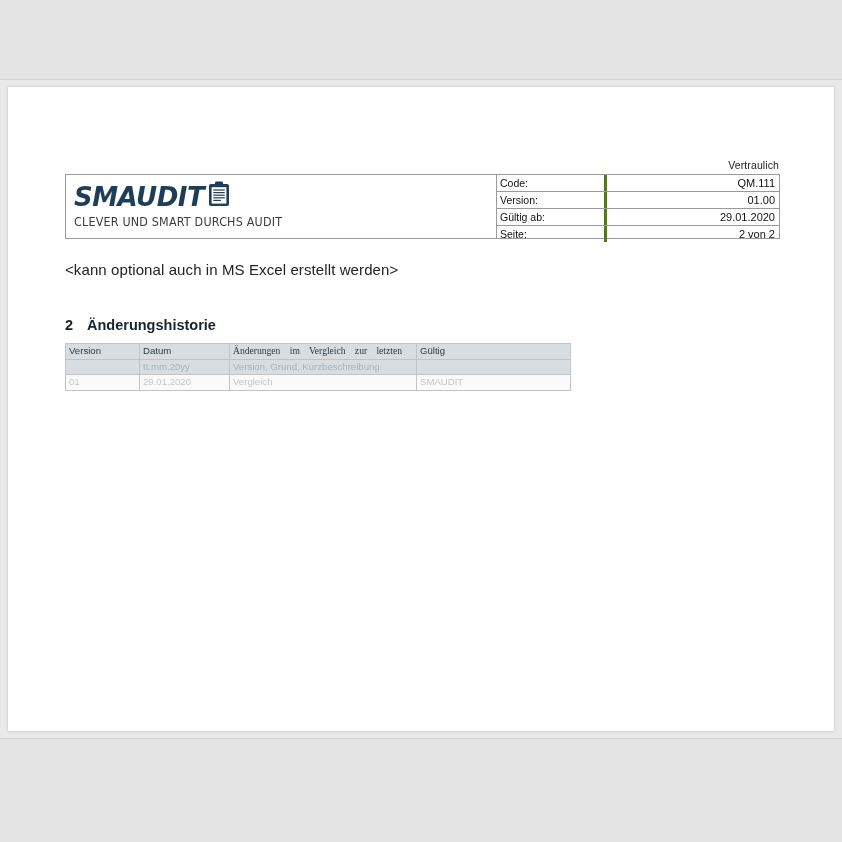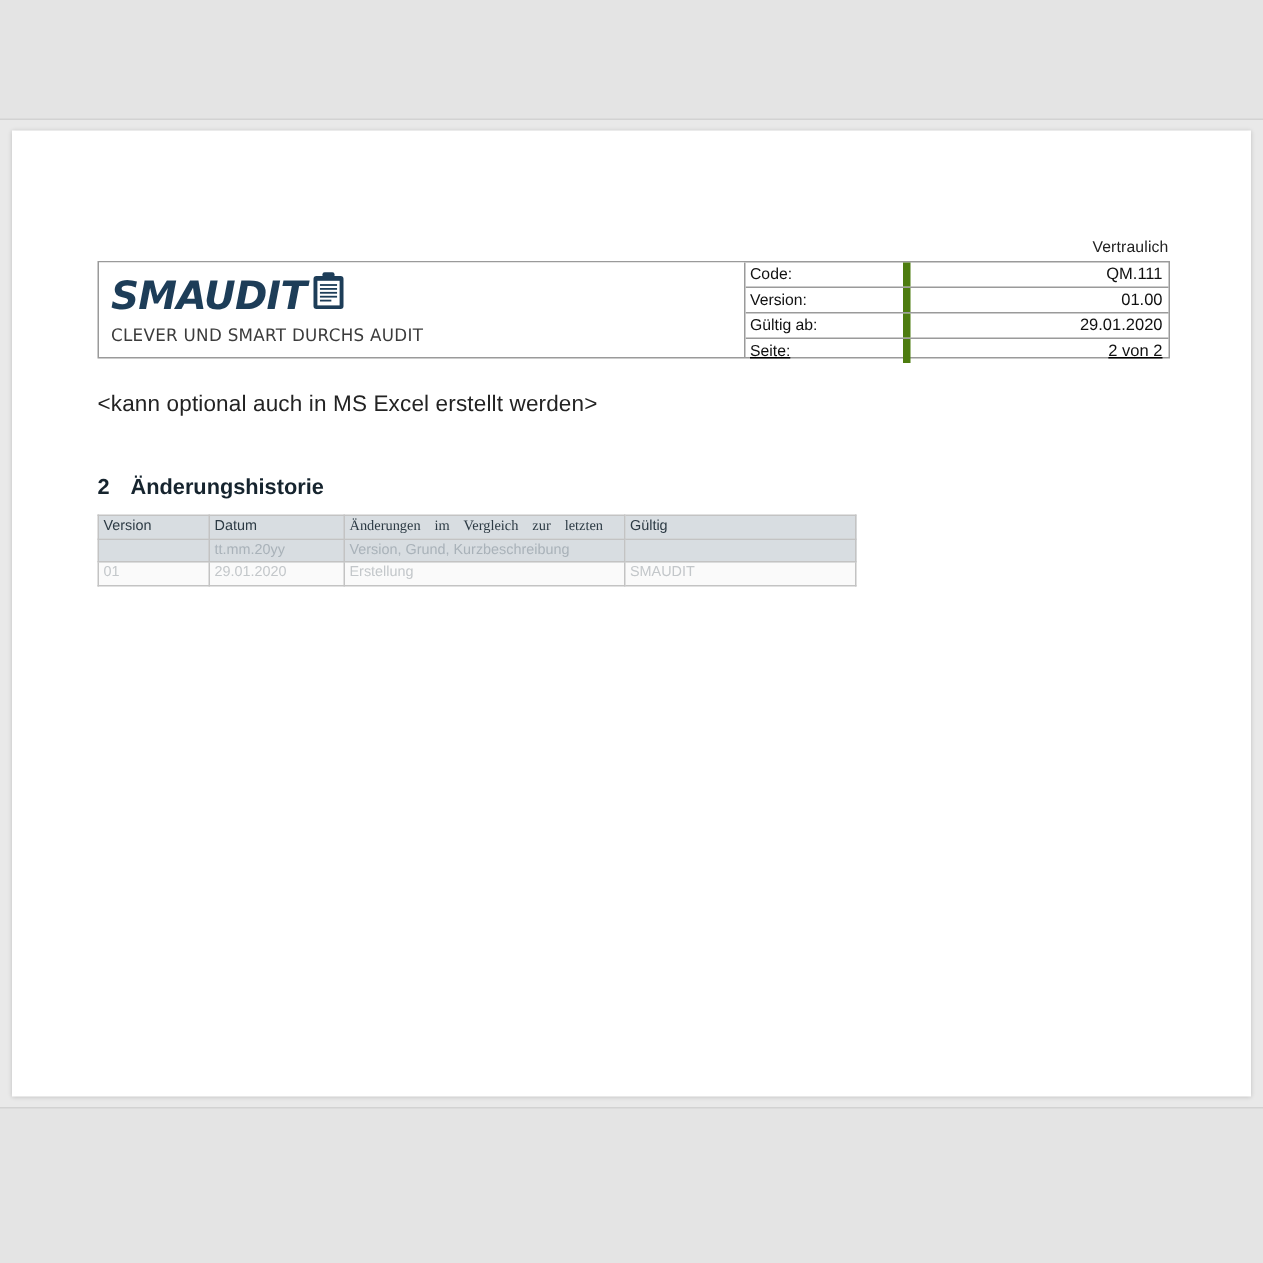--- a/index.html
+++ b/index.html
@@ -109,25 +109,25 @@
     flex: 1;
     display: flex;
     flex-direction: column;
   }
   .meta-row {
     display: flex;
     flex: 1;
     border-bottom: 1px solid #9a9a9a;
     box-sizing: border-box;
   }
-  .meta-row:last-child { border-bottom: none; text-decoration: underline; }
+  .meta-row:last-child { border-bottom: none; }
   .meta-label {
     width: 110px;
     box-sizing: border-box;
-    border-right: 5px solid #4d7c0f;
+    border-right: 3px solid #4d7c0f;
     font-size: 10.5px;
     color: #111;
     padding: 1px 0 0 3px;
     line-height: 15px;
   }
   .meta-value {
     flex: 1;
     text-align: right;
     font-size: 11px;
     color: #111;
@@ -269,21 +269,21 @@
         <tbody>
           <tr class="sub">
             <td class="c1"></td>
             <td class="c2">tt.mm.20yy</td>
             <td class="c3">Version, Grund, Kurzbeschreibung</td>
             <td class="c4"></td>
           </tr>
           <tr class="data">
             <td class="c1">01</td>
             <td class="c2">29.01.2020</td>
-            <td class="c3">Erstellung</td>
+            <td class="c3">Vergleich</td>
             <td class="c4">SMAUDIT</td>
           </tr>
         </tbody>
       </table>
 
     </div>
   </div>
 </div>
 
 </body></html>

